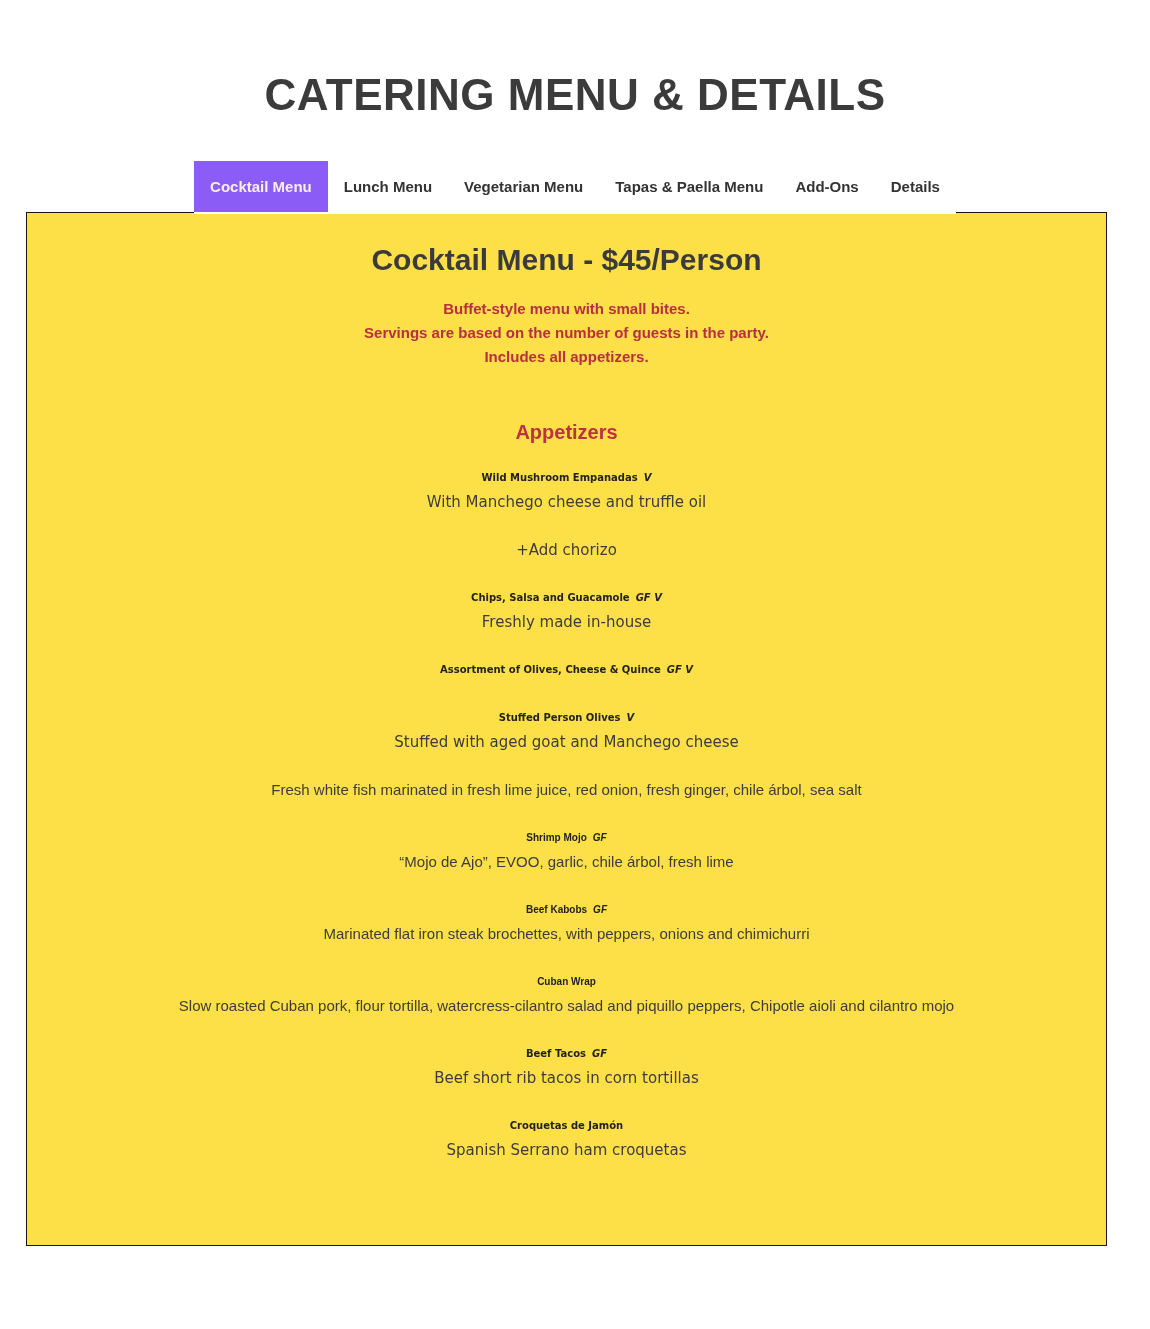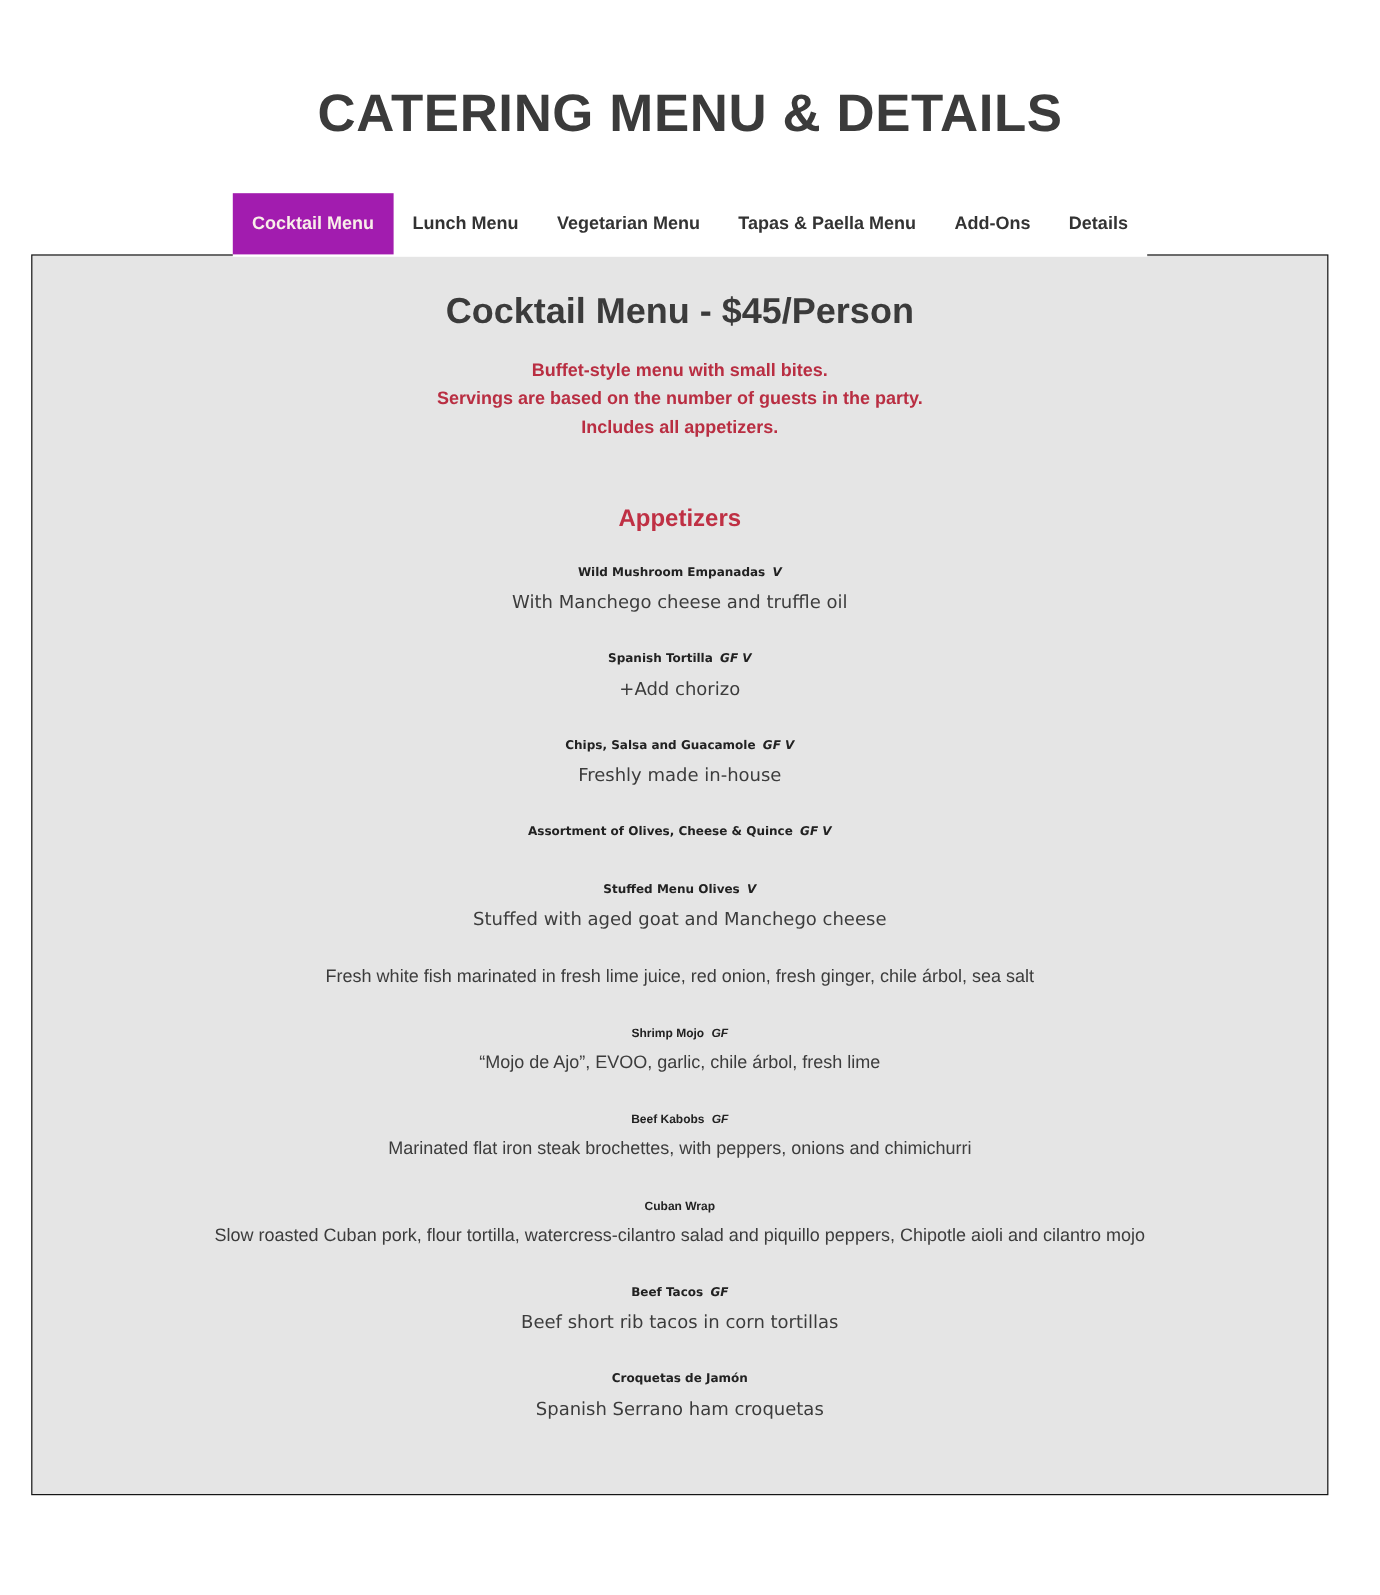--- a/index.html
+++ b/index.html
@@ -17,24 +17,24 @@
   .tabs-row{display:flex;justify-content:center;margin-top:41px;position:relative;z-index:2;}
   .tabs{
     display:flex;align-items:stretch;background:#ffffff;
     padding-bottom:2px;margin-bottom:-2px;
   }
   .tab{
     padding:16px 16px;font-family:"Liberation Sans",sans-serif;
     font-size:15px;line-height:19px;font-weight:700;color:#333333;
     cursor:pointer;white-space:nowrap;
   }
-  .tab.active{background:#a21caf;color:#f9efe9;}
+  .tab.active{background:#8b5cf6;color:#f9efe9;}
   
   .panel{
-    margin:0 43px 0 26px;border:1px solid #161616;background:#e5e5e5;
+    margin:0 43px 0 26px;border:1px solid #161616;background:#fde047;
     padding:16px 30px 20px 30px;box-sizing:border-box;min-height:1034px;
     text-align:center;
   }
   .panel-heading{
     font-family:"Liberation Sans",sans-serif;
     font-size:30px;font-weight:700;color:#3b3b3b;margin:14px 0 20px 0;
   }
   .subtitle .subtitle-line{
     font-family:"Liberation Sans",sans-serif;
     font-size:15px;line-height:24px;font-weight:700;color:#b92e42;
@@ -74,32 +74,31 @@
       <div class="subtitle-line">Servings are based on the number of guests in the party.</div>
       <div class="subtitle-line">Includes all appetizers.</div>
     </div>
   <h3 class="section-heading">Appetizers</h3>
   <div class="menu-items">
       <div class="menu-item">
         <div class="item-name-line"><span>Wild Mushroom Empanadas</span><span class="item-tags">V</span></div>
         <div class="item-desc">With Manchego cheese and truffle oil</div>
       </div>
       <div class="menu-item">
-        <div class="item-name-line"><span>Spanish Tortilla</span><span class="item-tags">GF V</span></div>
         <div class="item-desc">+Add chorizo</div>
       </div>
       <div class="menu-item">
         <div class="item-name-line"><span>Chips, Salsa and Guacamole</span><span class="item-tags">GF V</span></div>
         <div class="item-desc">Freshly made in-house</div>
       </div>
       <div class="menu-item">
         <div class="item-name-line"><span>Assortment of Olives, Cheese &amp; Quince</span><span class="item-tags">GF V</span></div>
       </div>
       <div class="menu-item">
-        <div class="item-name-line"><span>Stuffed Menu Olives</span><span class="item-tags">V</span></div>
+        <div class="item-name-line"><span>Stuffed Person Olives</span><span class="item-tags">V</span></div>
         <div class="item-desc">Stuffed with aged goat and Manchego cheese</div>
       </div>
       <div class="menu-item alt-font">
         <div class="item-desc">Fresh white fish marinated in fresh lime juice, red onion, fresh ginger, chile árbol, sea salt</div>
       </div>
       <div class="menu-item alt-font">
         <div class="item-name-line"><span>Shrimp Mojo</span><span class="item-tags">GF</span></div>
         <div class="item-desc">“Mojo de Ajo”, EVOO, garlic, chile árbol, fresh lime</div>
       </div>
       <div class="menu-item alt-font">

